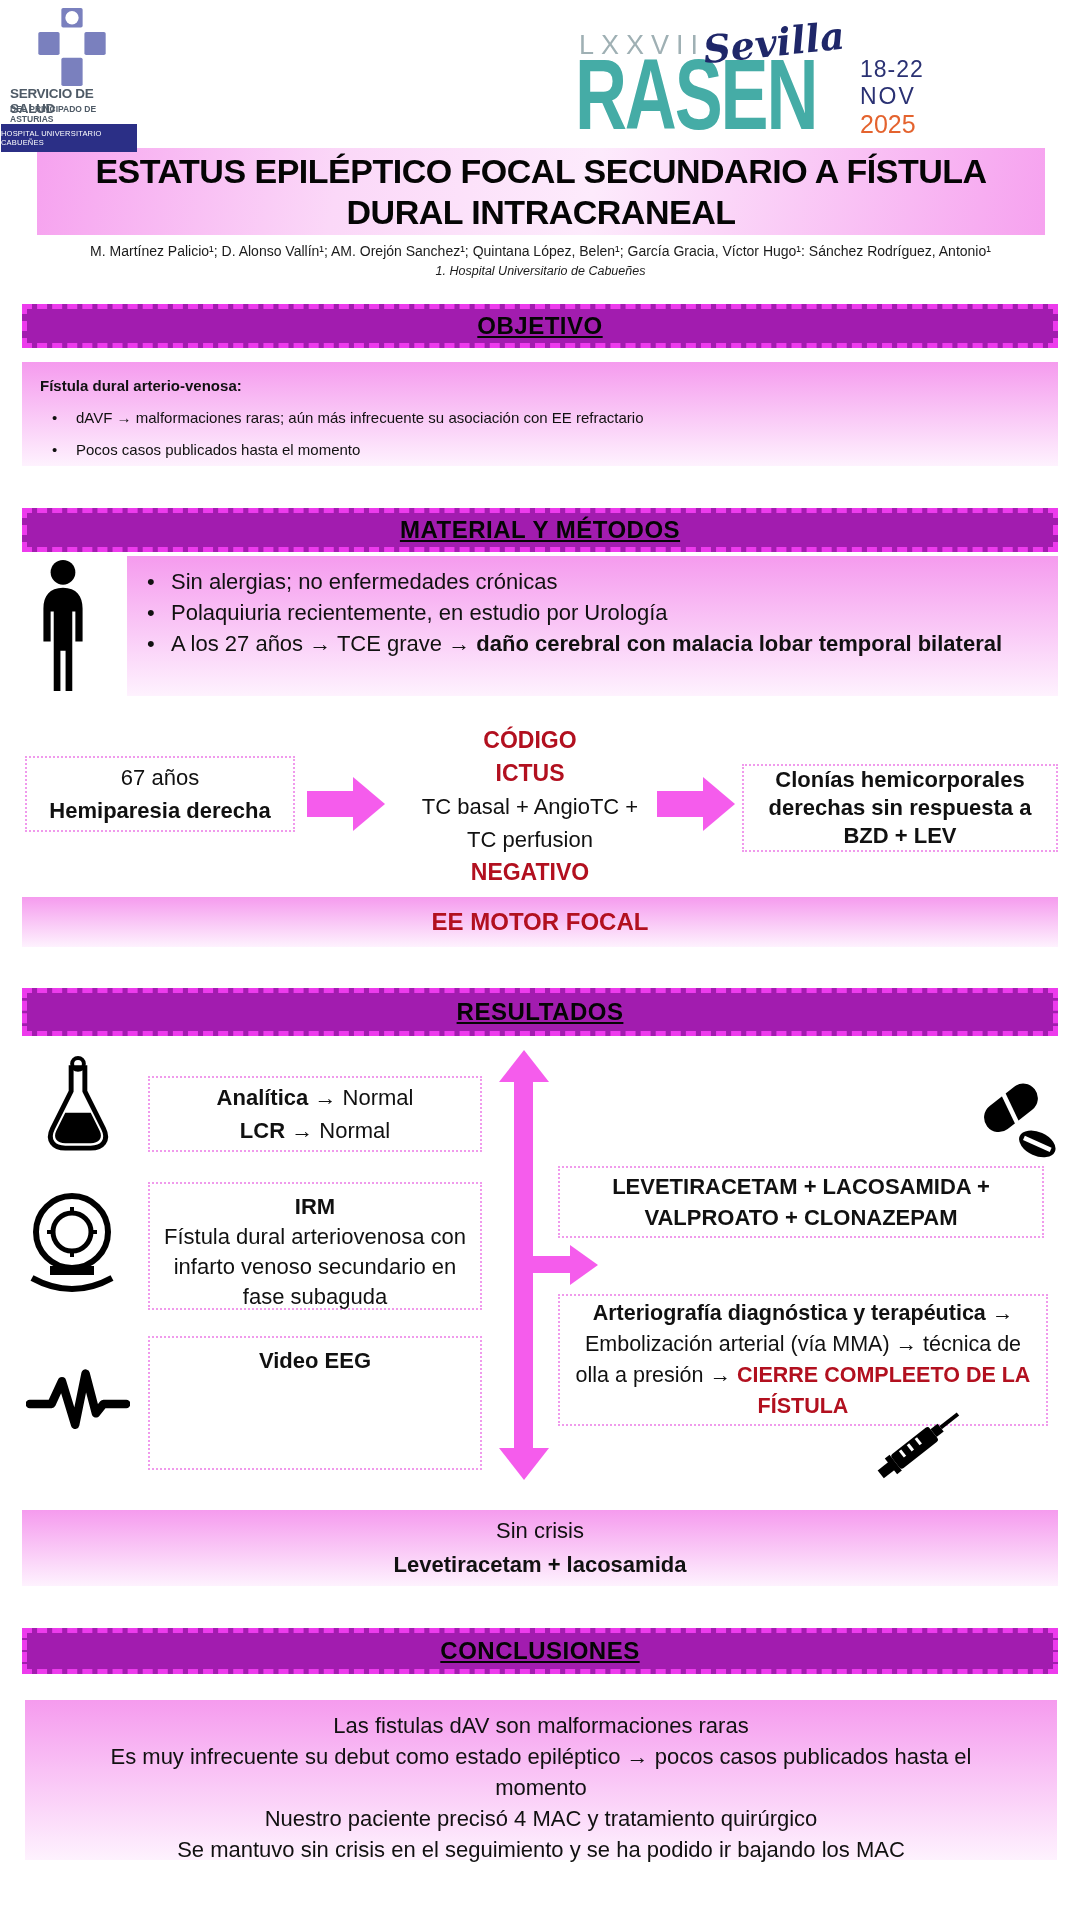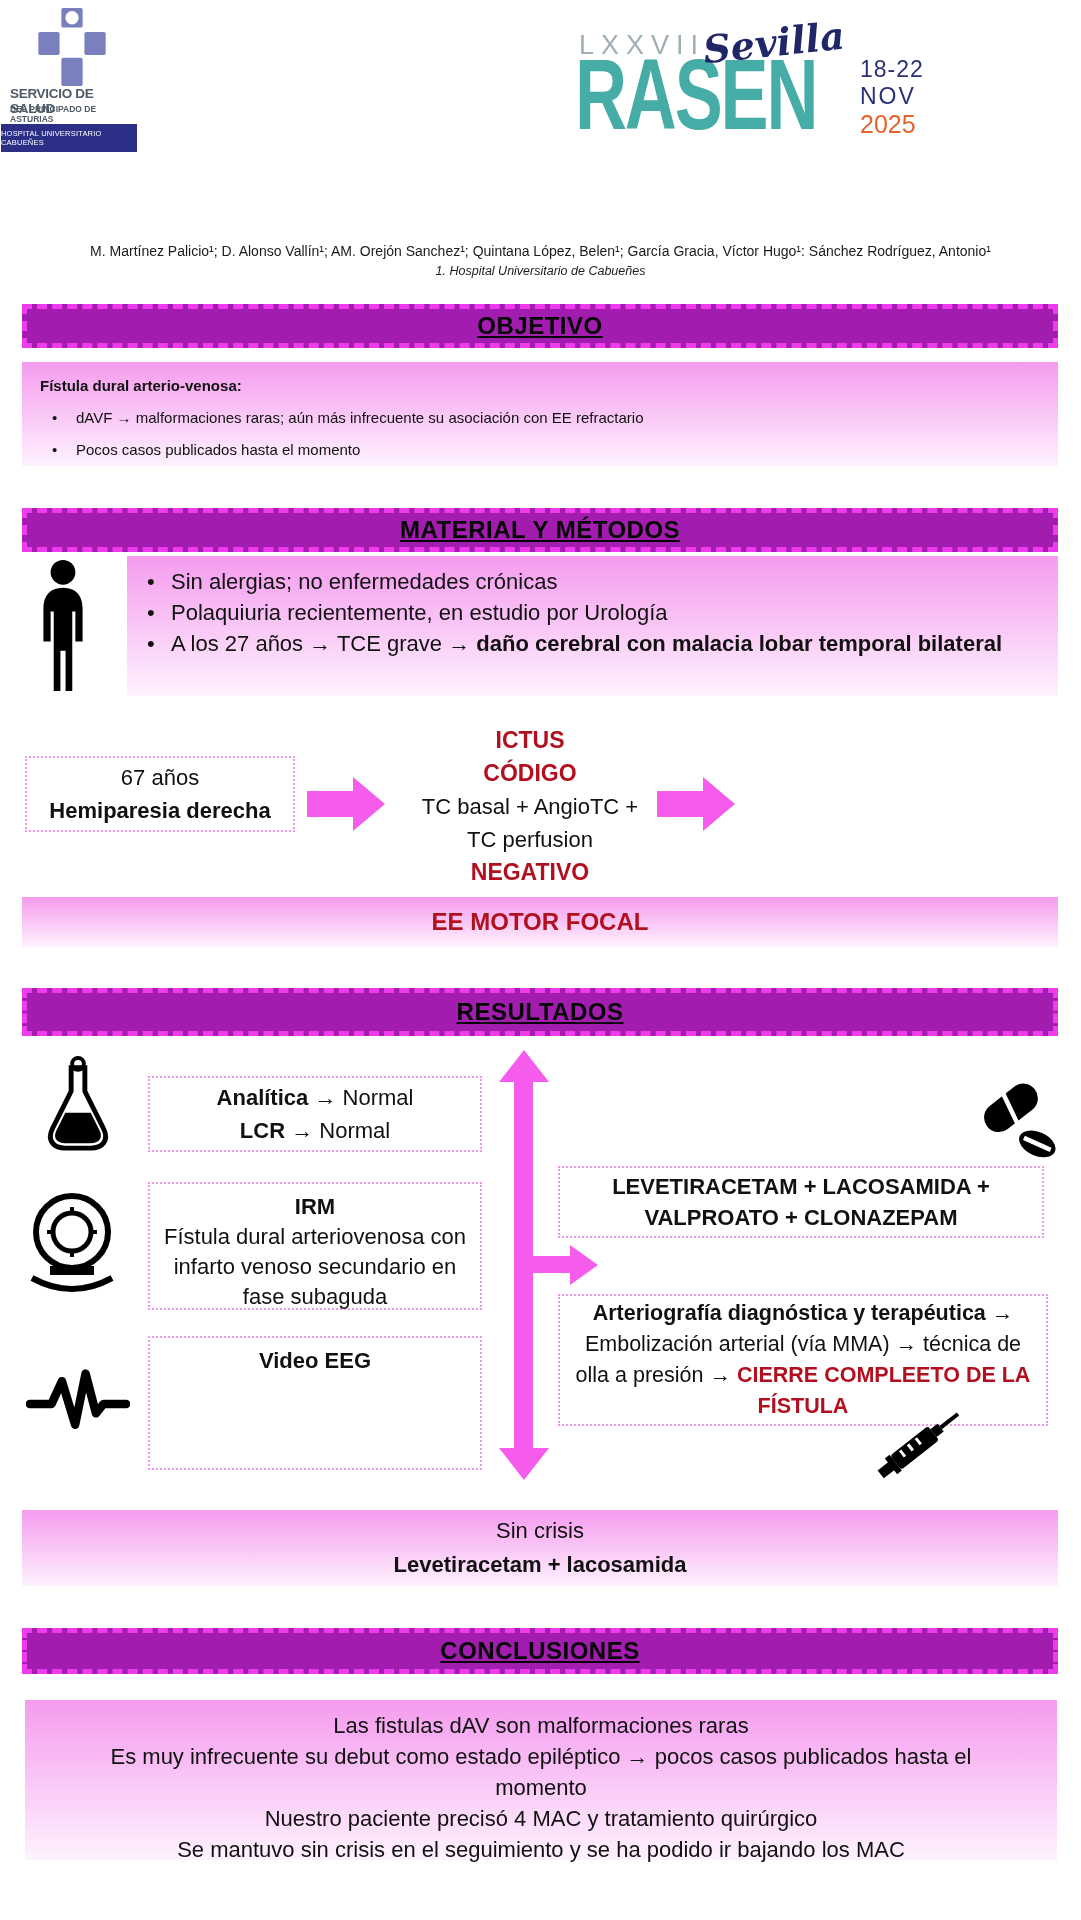--- a/index.html
+++ b/index.html
@@ -138,20 +138,24 @@
     <div class="rasen-roman">LXXVII</div>
     <div class="rasen-word">RASEN</div>
     <div class="rasen-city">Sevilla</div>
     <div class="rasen-dates">
       <div class="rasen-d1">18-22</div>
       <div class="rasen-d2">NOV</div>
       <div class="rasen-d3">2025</div>
     </div>
   </div>
 
+  <div class="title-banner">
+    <div class="title-line">ESTATUS EPILÉPTICO FOCAL SECUNDARIO A FÍSTULA</div>
+    <div class="title-line">DURAL INTRACRANEAL</div>
+  </div>
   <div class="authors">M. Martínez Palicio¹; D. Alonso Vallín¹; AM. Orejón Sanchez¹; Quintana López, Belen¹; García Gracia, Víctor Hugo¹: Sánchez Rodríguez, Antonio¹</div>
   <div class="affil">1. Hospital Universitario de Cabueñes</div>
 
   <div class="dash-header" id="hd-objetivo">OBJETIVO</div>
   <div class="gradbox box-objetivo">
     <div class="intro">Fístula dural arterio-venosa:</div>
     <div class="bullet">dAVF → malformaciones raras; aún más infrecuente su asociación con EE refractario</div>
     <div class="bullet">Pocos casos publicados hasta el momento</div>
   </div>
 
@@ -168,30 +172,31 @@
 
   <div class="dotbox flow-box1">
     <div>67 años</div>
     <div style="font-weight:bold">Hemiparesia derecha</div>
   </div>
   <div class="arrow-right" id="arr1">
       <div class="shaft"></div>
       <div class="head"></div>
     </div>
   <div class="flow-center">
+    <div class="redbold">CÓDIGO</div>
     <div class="redbold">ICTUS</div>
-    <div class="redbold">CÓDIGO</div>
     <div>TC basal + AngioTC +</div>
     <div>TC perfusion</div>
     <div class="redbold">NEGATIVO</div>
   </div>
   <div class="arrow-right" id="arr2">
       <div class="shaft"></div>
       <div class="head"></div>
     </div>
+  <div class="dotbox flow-box2">Clonías hemicorporales derechas sin respuesta a BZD + LEV</div>
 
   <div class="banner gradbox" id="ee-banner">EE MOTOR FOCAL</div>
 
   <div class="dash-header" id="hd-resultados">RESULTADOS</div>
 
   <svg class="icon" id="flask-icon" width="80" height="98" viewBox="0 0 80 100">
     <circle cx="40" cy="8" r="6" fill="none" stroke="#000" stroke-width="4"></circle>
     <path d="M33 12 h14 v24 l19 38 c6 12 -1 20 -13 20 h-26 c-12 0 -19 -8 -13 -20 l19 -38 z" fill="none" stroke="#000" stroke-width="5"></path>
     <path d="M27 58 l-9 18 c-4 8 1 13 9 13 h26 c8 0 13 -5 9 -13 l-9 -18 z" fill="#000"></path>
   </svg>

